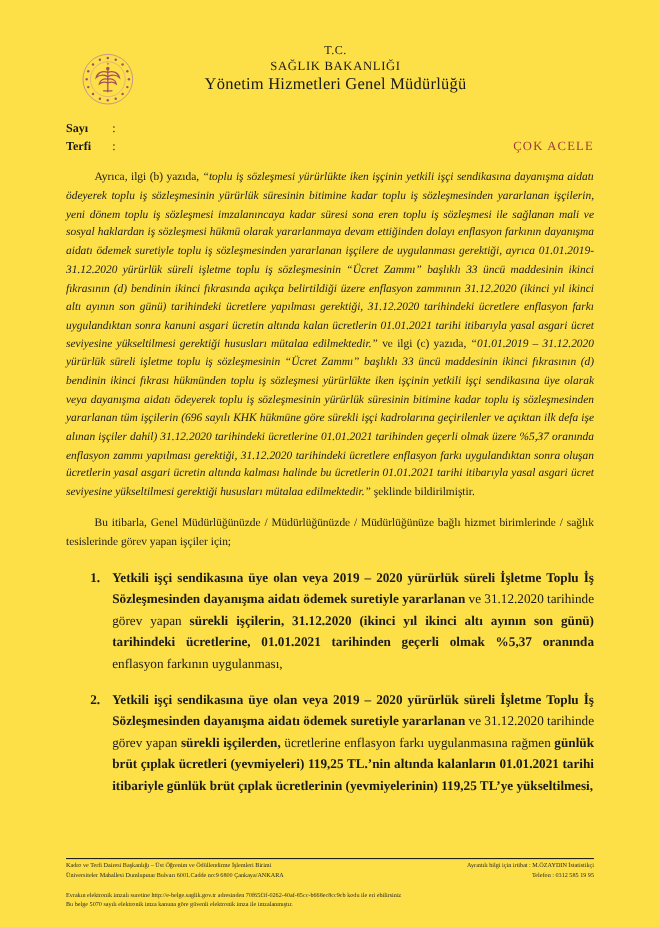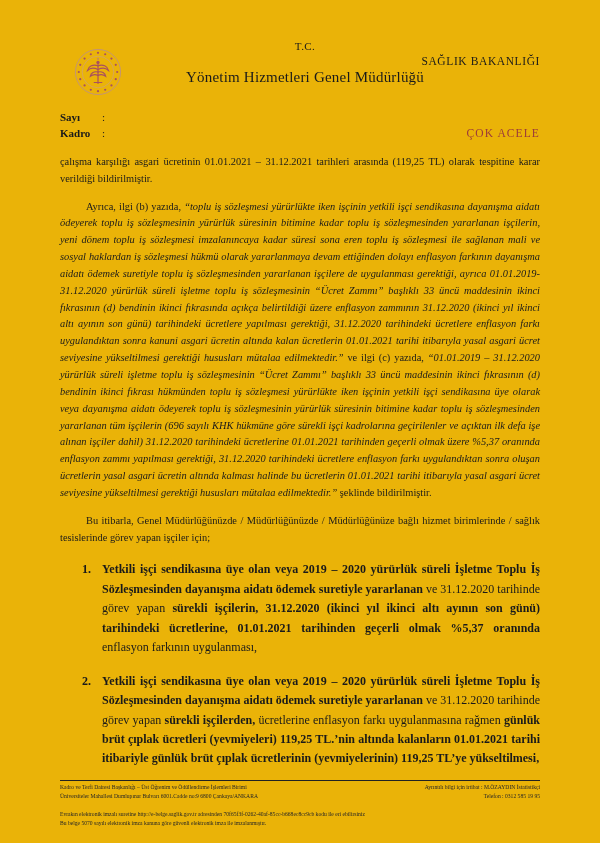--- a/index.html
+++ b/index.html
@@ -15,21 +15,21 @@
     position: relative;
     font-family: "Liberation Serif", "DejaVu Serif", serif;
     color: #1a1a1a;
     overflow: hidden;
   }
 
   .page {
     position: absolute;
     inset: 0;
     padding: 0;
-    background: #eab308;
+    background: #fde047;
   }
 
   
   .header {
     position: relative;
     padding: 40px 60px 0 60px;
     height: 100px;
   }
   .emblem {
     position: absolute;
@@ -45,21 +45,20 @@
     padding-left: 10px;
     line-height: 1.25;
   }
   .header-titles .tc {
     font-size: 11px;
     letter-spacing: 0.4px;
   }
   .header-titles .ministry {
     font-size: 11.5px;
     letter-spacing: 0.6px;
-    text-align: right;
   }
   .header-titles .dept {
     font-size: 15px;
     letter-spacing: 0.2px;
   }
 
   
   .meta {
     position: relative;
     margin: 10px 60px 0 60px;
@@ -197,29 +196,28 @@
       <div class="dept">Yönetim Hizmetleri Genel Müdürlüğü</div>
     </div>
   </div>
 
   <div class="meta">
     <div class="meta-row">
       <span class="meta-label">Sayı</span>
       <span class="meta-colon">:</span>
     </div>
     <div class="meta-row">
-      <span class="meta-label">Kadro</span>
+      <span class="meta-label">Terfi</span>
       <span class="meta-colon">:</span>
     </div>
     <div class="urgent">ÇOK ACELE</div>
   </div>
 
   <div class="body-area">
 
-    <p class="para">çalışma karşılığı asgari ücretinin 01.01.2021 – 31.12.2021 tarihleri arasında (119,25 TL) olarak tespitine karar verildiği bildirilmiştir.</p>
 
     <p class="para indent quote">
       <span class="roman">Ayrıca, ilgi (b) yazıda, </span><span>“toplu iş sözleşmesi yürürlükte iken işçinin yetkili işçi sendikasına dayanışma aidatı ödeyerek toplu iş sözleşmesinin yürürlük süresinin bitimine kadar toplu iş sözleşmesinden yararlanan işçilerin, yeni dönem toplu iş sözleşmesi imzalanıncaya kadar süresi sona eren toplu iş sözleşmesi ile sağlanan mali ve sosyal haklardan iş sözleşmesi hükmü olarak yararlanmaya devam ettiğinden dolayı enflasyon farkının dayanışma aidatı ödemek suretiyle toplu iş sözleşmesinden yararlanan işçilere de uygulanması gerektiği, ayrıca 01.01.2019-31.12.2020 yürürlük süreli işletme toplu iş sözleşmesinin “Ücret Zammı” başlıklı 33 üncü maddesinin ikinci fıkrasının (d) bendinin ikinci fıkrasında açıkça belirtildiği üzere enflasyon zammının 31.12.2020 (ikinci yıl ikinci altı ayının son günü) tarihindeki ücretlere yapılması gerektiği, 31.12.2020 tarihindeki ücretlere enflasyon farkı uygulandıktan sonra kanuni asgari ücretin altında kalan ücretlerin 01.01.2021 tarihi itibarıyla yasal asgari ücret seviyesine yükseltilmesi gerektiği hususları mütalaa edilmektedir.”</span><span class="roman"> ve ilgi (c) yazıda, </span><span>“01.01.2019 – 31.12.2020 yürürlük süreli işletme toplu iş sözleşmesinin “Ücret Zammı” başlıklı 33 üncü maddesinin ikinci fıkrasının (d) bendinin ikinci fıkrası hükmünden toplu iş sözleşmesi yürürlükte iken işçinin yetkili işçi sendikasına üye olarak veya dayanışma aidatı ödeyerek toplu iş sözleşmesinin yürürlük süresinin bitimine kadar toplu iş sözleşmesinden yararlanan tüm işçilerin (696 sayılı KHK hükmüne göre sürekli işçi kadrolarına geçirilenler ve açıktan ilk defa işe alınan işçiler dahil) 31.12.2020 tarihindeki ücretlerine 01.01.2021 tarihinden geçerli olmak üzere %5,37 oranında enflasyon zammı yapılması gerektiği, 31.12.2020 tarihindeki ücretlere enflasyon farkı uygulandıktan sonra oluşan ücretlerin yasal asgari ücretin altında kalması halinde bu ücretlerin 01.01.2021 tarihi itibarıyla yasal asgari ücret seviyesine yükseltilmesi gerektiği hususları mütalaa edilmektedir.”</span><span class="roman"> şeklinde bildirilmiştir.</span>
     </p>
 
     <p class="para indent">Bu itibarla, Genel Müdürlüğünüzde / Müdürlüğünüzde / Müdürlüğünüze bağlı hizmet birimlerinde / sağlık tesislerinde görev yapan işçiler için;</p>
 
     <ol class="clauses">
       <li>
         <span class="b">Yetkili işçi sendikasına üye olan veya 2019 – 2020 yürürlük süreli İşletme Toplu İş Sözleşmesinden dayanışma aidatı ödemek suretiyle yararlanan</span><span> ve 31.12.2020 tarihinde görev yapan </span><span class="b">sürekli işçilerin, 31.12.2020 (ikinci yıl ikinci altı ayının son günü) tarihindeki ücretlerine, 01.01.2021 tarihinden geçerli olmak %5,37 oranında</span><span> enflasyon farkının uygulanması,</span>

